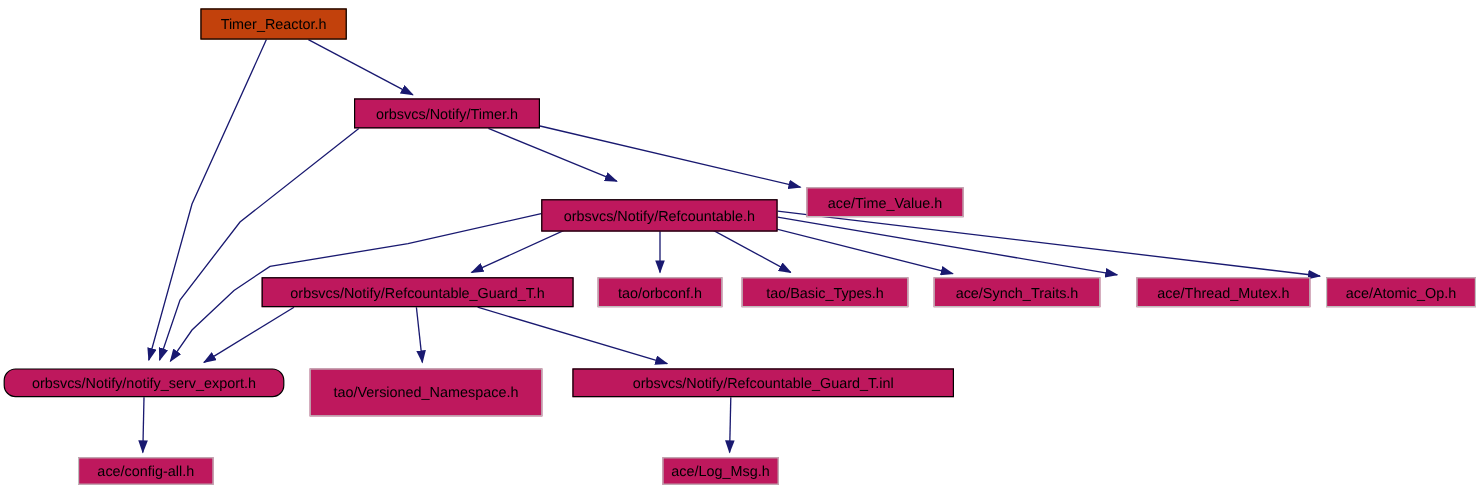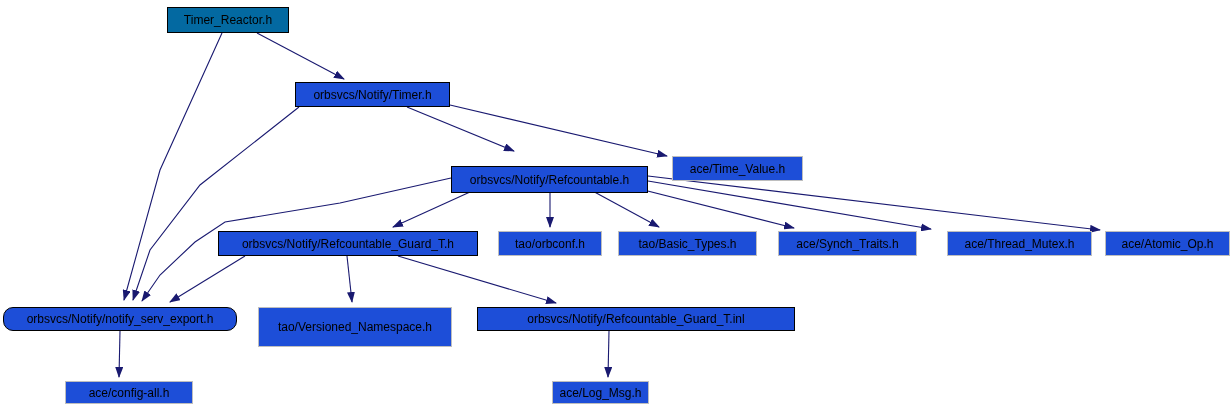--- a/index.html
+++ b/index.html
@@ -2,23 +2,23 @@
 <html><head>
 <meta charset="utf-8">
 <style>
   html,body{margin:0;padding:0;background:#ffffff;}
   body{width:1232px;height:411px;position:relative;overflow:hidden;
        font-family:"Liberation Sans",sans-serif;}
   .graph{position:absolute;left:0;top:0;width:1232px;height:411px;}
   .graph svg{position:absolute;left:0;top:0;}
   .node{position:absolute;box-sizing:border-box;display:flex;align-items:center;
         justify-content:center;white-space:nowrap;font-size:12px;color:#000;
-        background:#1d4ed8;border:1px solid #bebebe;line-height:1;}
+        background:#be185d;border:1px solid #bebebe;line-height:1;}
   .node.linked{border-color:#000000;}
-  .node.root{border-color:#000000;background:#0369a1;}
+  .node.root{border-color:#000000;background:#c2410c;}
   polyline{fill:none;stroke-width:1.1px;}
 </style>
 </head>
 <body>
 
 <div class="graph">
   <svg id="edge-layer" width="1232" height="411" viewBox="0 0 1232 411">
       <defs>
         <marker id="arrow" markerWidth="11" markerHeight="8" refX="10" refY="4" orient="auto" markerUnits="userSpaceOnUse">
           <path d="M0,0 L11,4 L0,8 Z" fill="#191970"></path>
@@ -49,16 +49,16 @@
       <div class="node plain" style="left: 672px; top: 156px; width: 131px; height: 25px;">ace/Time_Value.h</div>
       <div class="node linked" style="left: 218px; top: 231px; width: 260px; height: 25px;">orbsvcs/Notify/Refcountable_Guard_T.h</div>
       <div class="node plain" style="left: 498px; top: 231px; width: 104px; height: 25px;">tao/orbconf.h</div>
       <div class="node plain" style="left: 618px; top: 231px; width: 139px; height: 25px;">tao/Basic_Types.h</div>
       <div class="node plain" style="left: 778px; top: 231px; width: 139px; height: 25px;">ace/Synch_Traits.h</div>
       <div class="node plain" style="left: 935px; top: 231px; width: 145px; height: 25px; margin-left: 12px;">ace/Thread_Mutex.h</div>
       <div class="node plain" style="left: 1105px; top: 231px; width: 125px; height: 25px;">ace/Atomic_Op.h</div>
       <div class="node linked" style="left: 3px; top: 307px; width: 234px; height: 24px; border-radius: 10px;">orbsvcs/Notify/notify_serv_export.h</div>
       <div class="node plain" style="left: 258px; top: 307px; width: 194px; height: 40px;">tao/Versioned_Namespace.h</div>
       <div class="node linked" style="left: 477px; top: 307px; width: 318px; height: 24px;">orbsvcs/Notify/Refcountable_Guard_T.inl</div>
-      <div class="node plain" style="left: 65px; top: 381px; width: 128px; height: 23px;">ace/config-all.h</div>
+      <div class="node plain" style="left: 65px; top: 381px; width: 113px; height: 23px;">ace/config-all.h</div>
       <div class="node plain" style="left: 552px; top: 381px; width: 97px; height: 23px;">ace/Log_Msg.h</div>
     </div>
 </div>
 
 </body></html>

